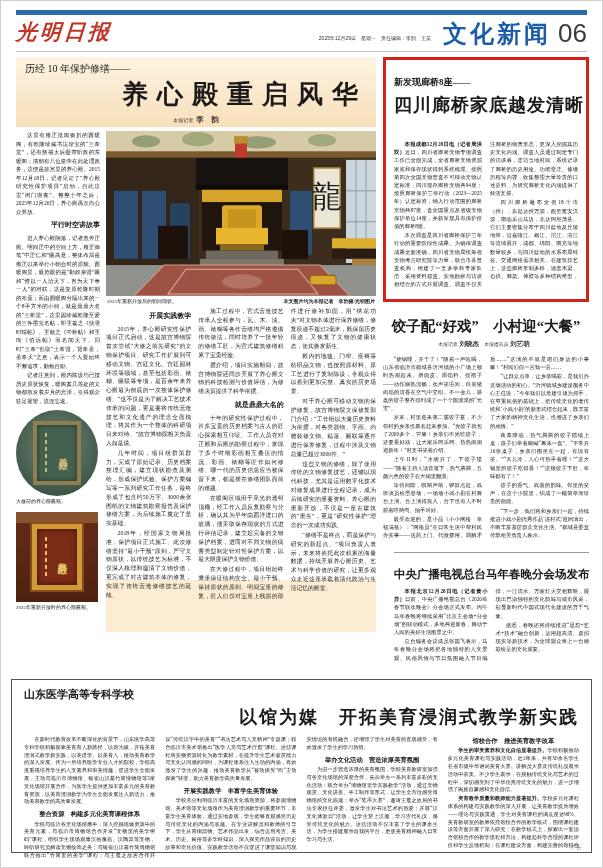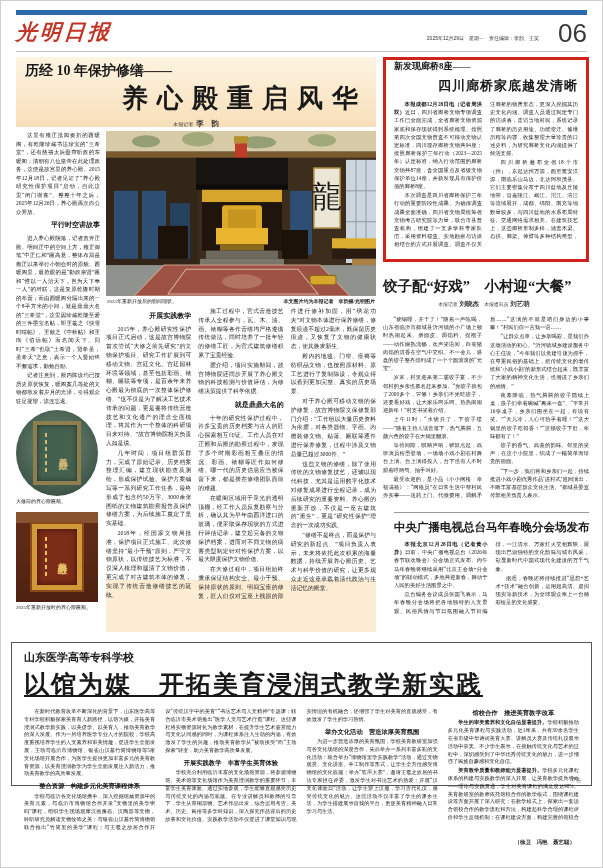--- a/index.html
+++ b/index.html
@@ -11,21 +11,21 @@
   .logo{color:#c13527;font-weight:bold;font-style:italic;font-size:21px;letter-spacing:3px;transform:skewX(-4deg);}
   .dateline{flex:1;text-align:right;font-size:5px;color:#333;margin-right:12px;padding-bottom:5px;font-family:"Liberation Sans",sans-serif;}
   .section-title{color:#1c5ca8;font-weight:bold;font-size:24px;letter-spacing:3px;line-height:1;}
   .page-no{font-size:26px;color:#3a3a3a;margin-left:7px;line-height:1;font-family:"Liberation Sans",sans-serif;}
   
   .main{display:flex;gap:7px;margin:5px 15px 0;}
   .left-region{width:360px;flex:none;}
   .right-region{width:206px;flex:none;}
   
   .head-box{height:70px;background:linear-gradient(180deg,#fdf4e1,#f8dfba);padding:5px 9px;box-sizing:border-box;}
-  .kicker{font-size:14px;font-weight:bold;}
+  .kicker{font-size:10px;font-weight:normal;}
   .headline-xl{font-size:26px;font-weight:bold;text-align:right;letter-spacing:9px;margin-top:1px;white-space:nowrap;}
   .byline{text-align:center;font-size:5px;color:#333;margin-top:3px;}
   .byline b{font-size:7.5px;margin-left:3px;}
   .left-body{display:flex;gap:6px;margin-top:4px;}
   .col1{width:84px;flex:none;}
   .bodytext{font-size:5.5px;line-height:1.55;text-align:justify;}
   .bodytext p{margin:0 0 1px;text-indent:2em;}
   .subhead{text-align:right;font-weight:bold;font-size:7px;margin:4px 0 3px;break-after:avoid-column;}
   .col-rest{flex:1;min-width:0;}
   .photo-wrap{width:100%;height:165px;overflow:hidden;background:#3b2c1e;}
@@ -41,55 +41,56 @@
   .plaque{display:flex;align-items:center;justify-content:space-evenly;box-sizing:border-box;}
   .plaque.old{width:48px;height:64px;background:#44604f;border:4px solid #8f7e4e;box-shadow:inset 0 0 5px #22332b;}
   .plaque.new{width:50px;height:66px;background:#7c2d18;border:5px solid #d29a36;outline:2px solid #8a4a1d;box-shadow:inset 0 0 6px #3a1006;}
   .ptext{writing-mode:vertical-rl;font-weight:bold;letter-spacing:2px;}
   .plaque.old .ptext{color:#cdb877;font-size:9px;}
   .plaque.new .ptext{color:#e7c368;font-size:9.5px;}
   .manchu{width:2.5px;height:72%;background:repeating-linear-gradient(180deg,#cdb877 0 4px,rgba(0,0,0,0) 4px 7px);}
   .plaque.new .manchu{background:repeating-linear-gradient(180deg,#e7c368 0 4px,rgba(0,0,0,0) 4px 7px);}
   .fig-cap{font-size:5px;margin-top:2px;color:#222;}
   
-  .red-box{border:3px solid #d2231a;padding:0 8px 7px;box-sizing:border-box;}
+  .red-box{border:3px solid #d2231a;padding:16px 8px 7px;box-sizing:border-box;}
   .kicker-sm{font-size:9px;font-weight:bold;}
-  .headline-lg{font-size:13px;font-weight:bold;text-align:right;letter-spacing:1px;margin:4px 0 5px;white-space:nowrap;}
+  .headline-lg{font-size:18px;font-weight:bold;text-align:right;letter-spacing:1px;margin:4px 0 23px;white-space:nowrap;}
   .two-col{column-count:2;column-gap:8px;font-size:5.3px;line-height:1.55;text-align:justify;overflow:hidden;}
   .two-col p{margin:0 0 1px;text-indent:2em;}
   .redbox-body{height:152px;}
   .art-dumpling{margin-top:15px;}
-  .headline-md{font-size:14.5px;font-weight:bold;text-align:left;margin:0;white-space:nowrap;}
+  .headline-md{font-size:14.5px;font-weight:bold;text-align:center;margin:0;white-space:nowrap;}
   .byline2{text-align:center;font-size:4.8px;color:#333;margin:4px 0 6px;}
   .byline2 b{font-size:6.5px;margin:0 4px 0 2px;}
   .dumpling-body{height:188px;}
-  .art-gala{margin-top:9px;border-top:1px solid #9a9a9a;padding-top:7px;margin-left:11px;}
+  .art-gala{margin-top:9px;border-top:1px solid #9a9a9a;padding-top:14px;margin-left:11px;}
   .headline-sm{font-size:11.5px;font-weight:bold;text-align:center;margin:0 0 5px;white-space:nowrap;}
   .gala-body{height:82px;}
   
-  .school-box{position:relative;margin:10px 10px 0;border:1px solid #555;padding:7px 12px 4px;box-sizing:border-box;height:144px;}
+  .school-box{position:relative;margin:10px 10px 0;border:1px solid #555;padding:7px 12px 4px;box-sizing:border-box;height:174px;}
   .eyebrow{font-size:11px;font-weight:bold;font-family:"Liberation Sans",sans-serif;}
-  .headline-school{font-size:25px;font-weight:bold;text-align:left;letter-spacing:2px;margin:3px 0 7px;text-decoration:underline;}
+  .headline-school{font-size:18px;font-weight:bold;text-align:right;letter-spacing:2px;margin:3px 0 7px;}
   .four-col{column-count:4;column-gap:10px;font-size:5.2px;line-height:1.5;text-align:justify;height:128px;overflow:hidden;}
   .four-col p{margin:0 0 1px;text-indent:2em;}
   .colhead{text-align:center;font-weight:bold;font-size:6.3px;margin:3px 0 2px;break-after:avoid-column;}
   .attribution{text-align:right;font-size:5.5px;font-weight:bold;margin-top:3px;padding-right:4px;}
   .ad-note{position:absolute;right:8px;bottom:2px;font-size:5px;color:#555;}
   svg text{font-family:"Liberation Serif","DejaVu Serif",serif;}
 </style>
 </head>
 <body>
 
 <div class="page">
 
   <div class="topbar"></div>
 
   <div class="masthead">
     <span class="logo">光明日报</span>
     <span class="dateline">2025年12月29日　星期一　责任编辑：李韵、王笑</span>
+    <span class="section-title">文化新闻</span>
     <span class="page-no">06</span>
   </div>
 
   <div class="main">
 
     <div class="left-region">
       <div class="head-box">
         <div class="kicker">历经 10 年保护修缮——</div>
         <div class="headline-xl">养心殿重启风华</div>
         <div class="byline">

